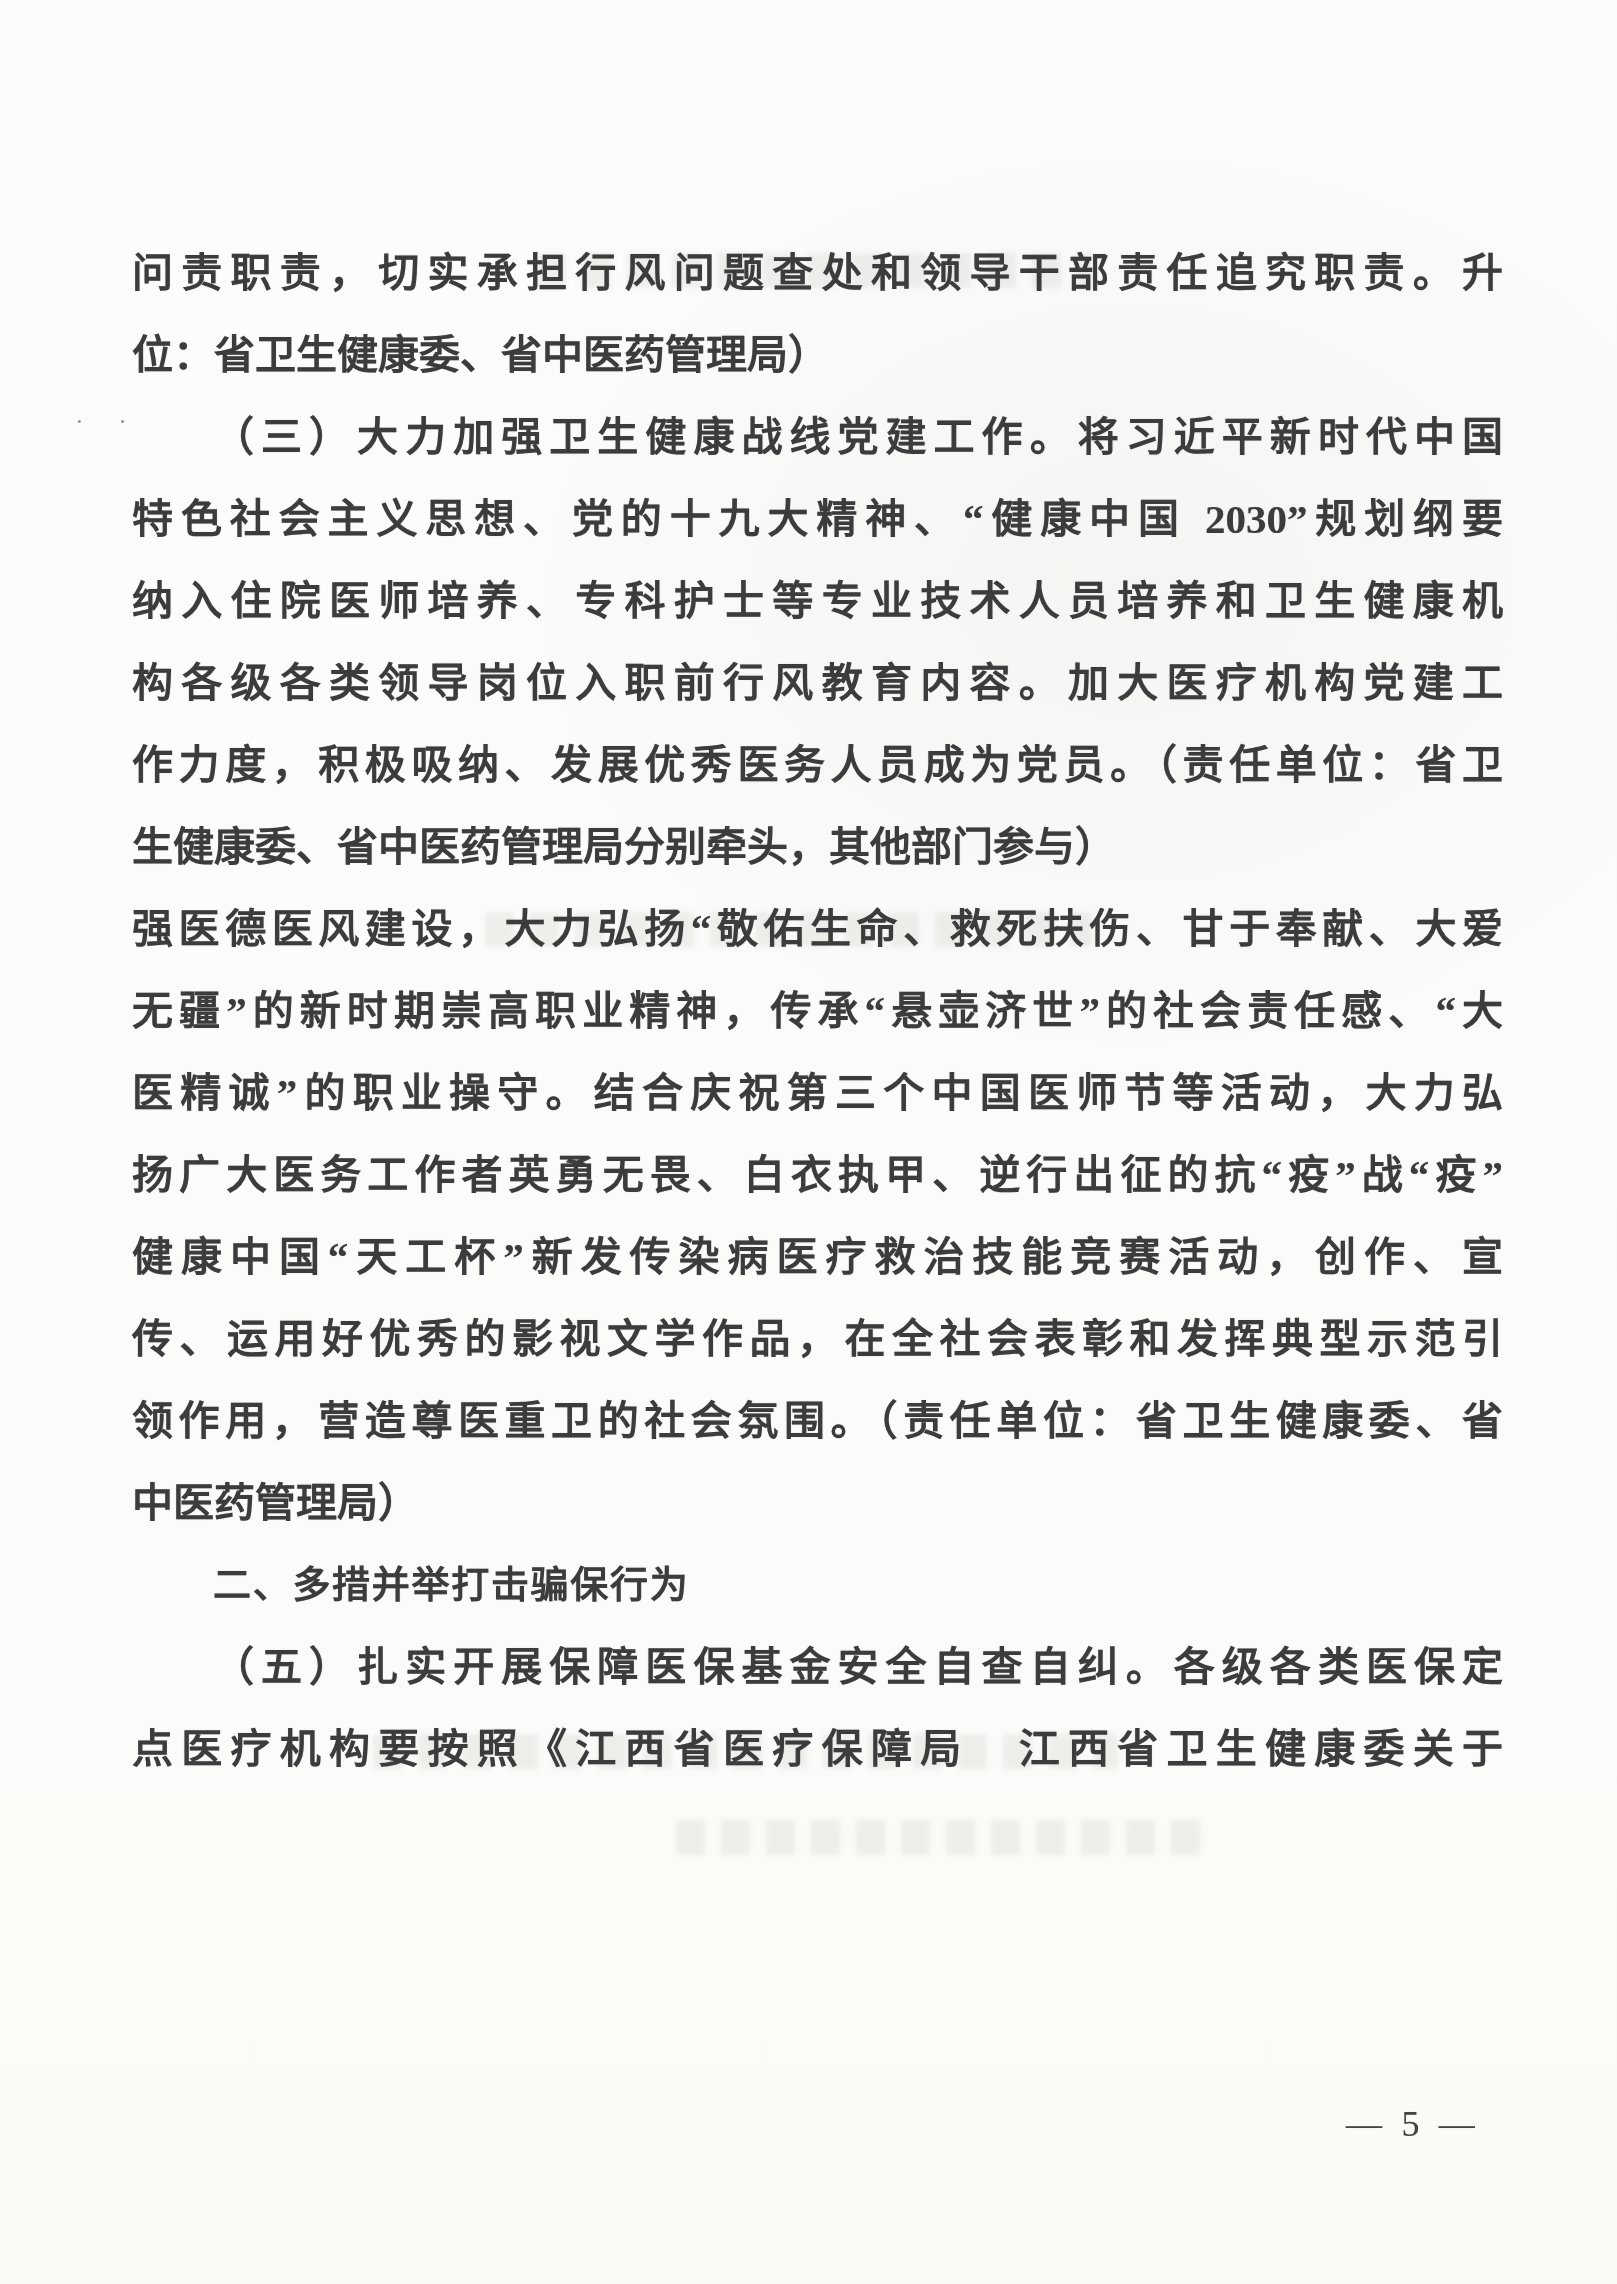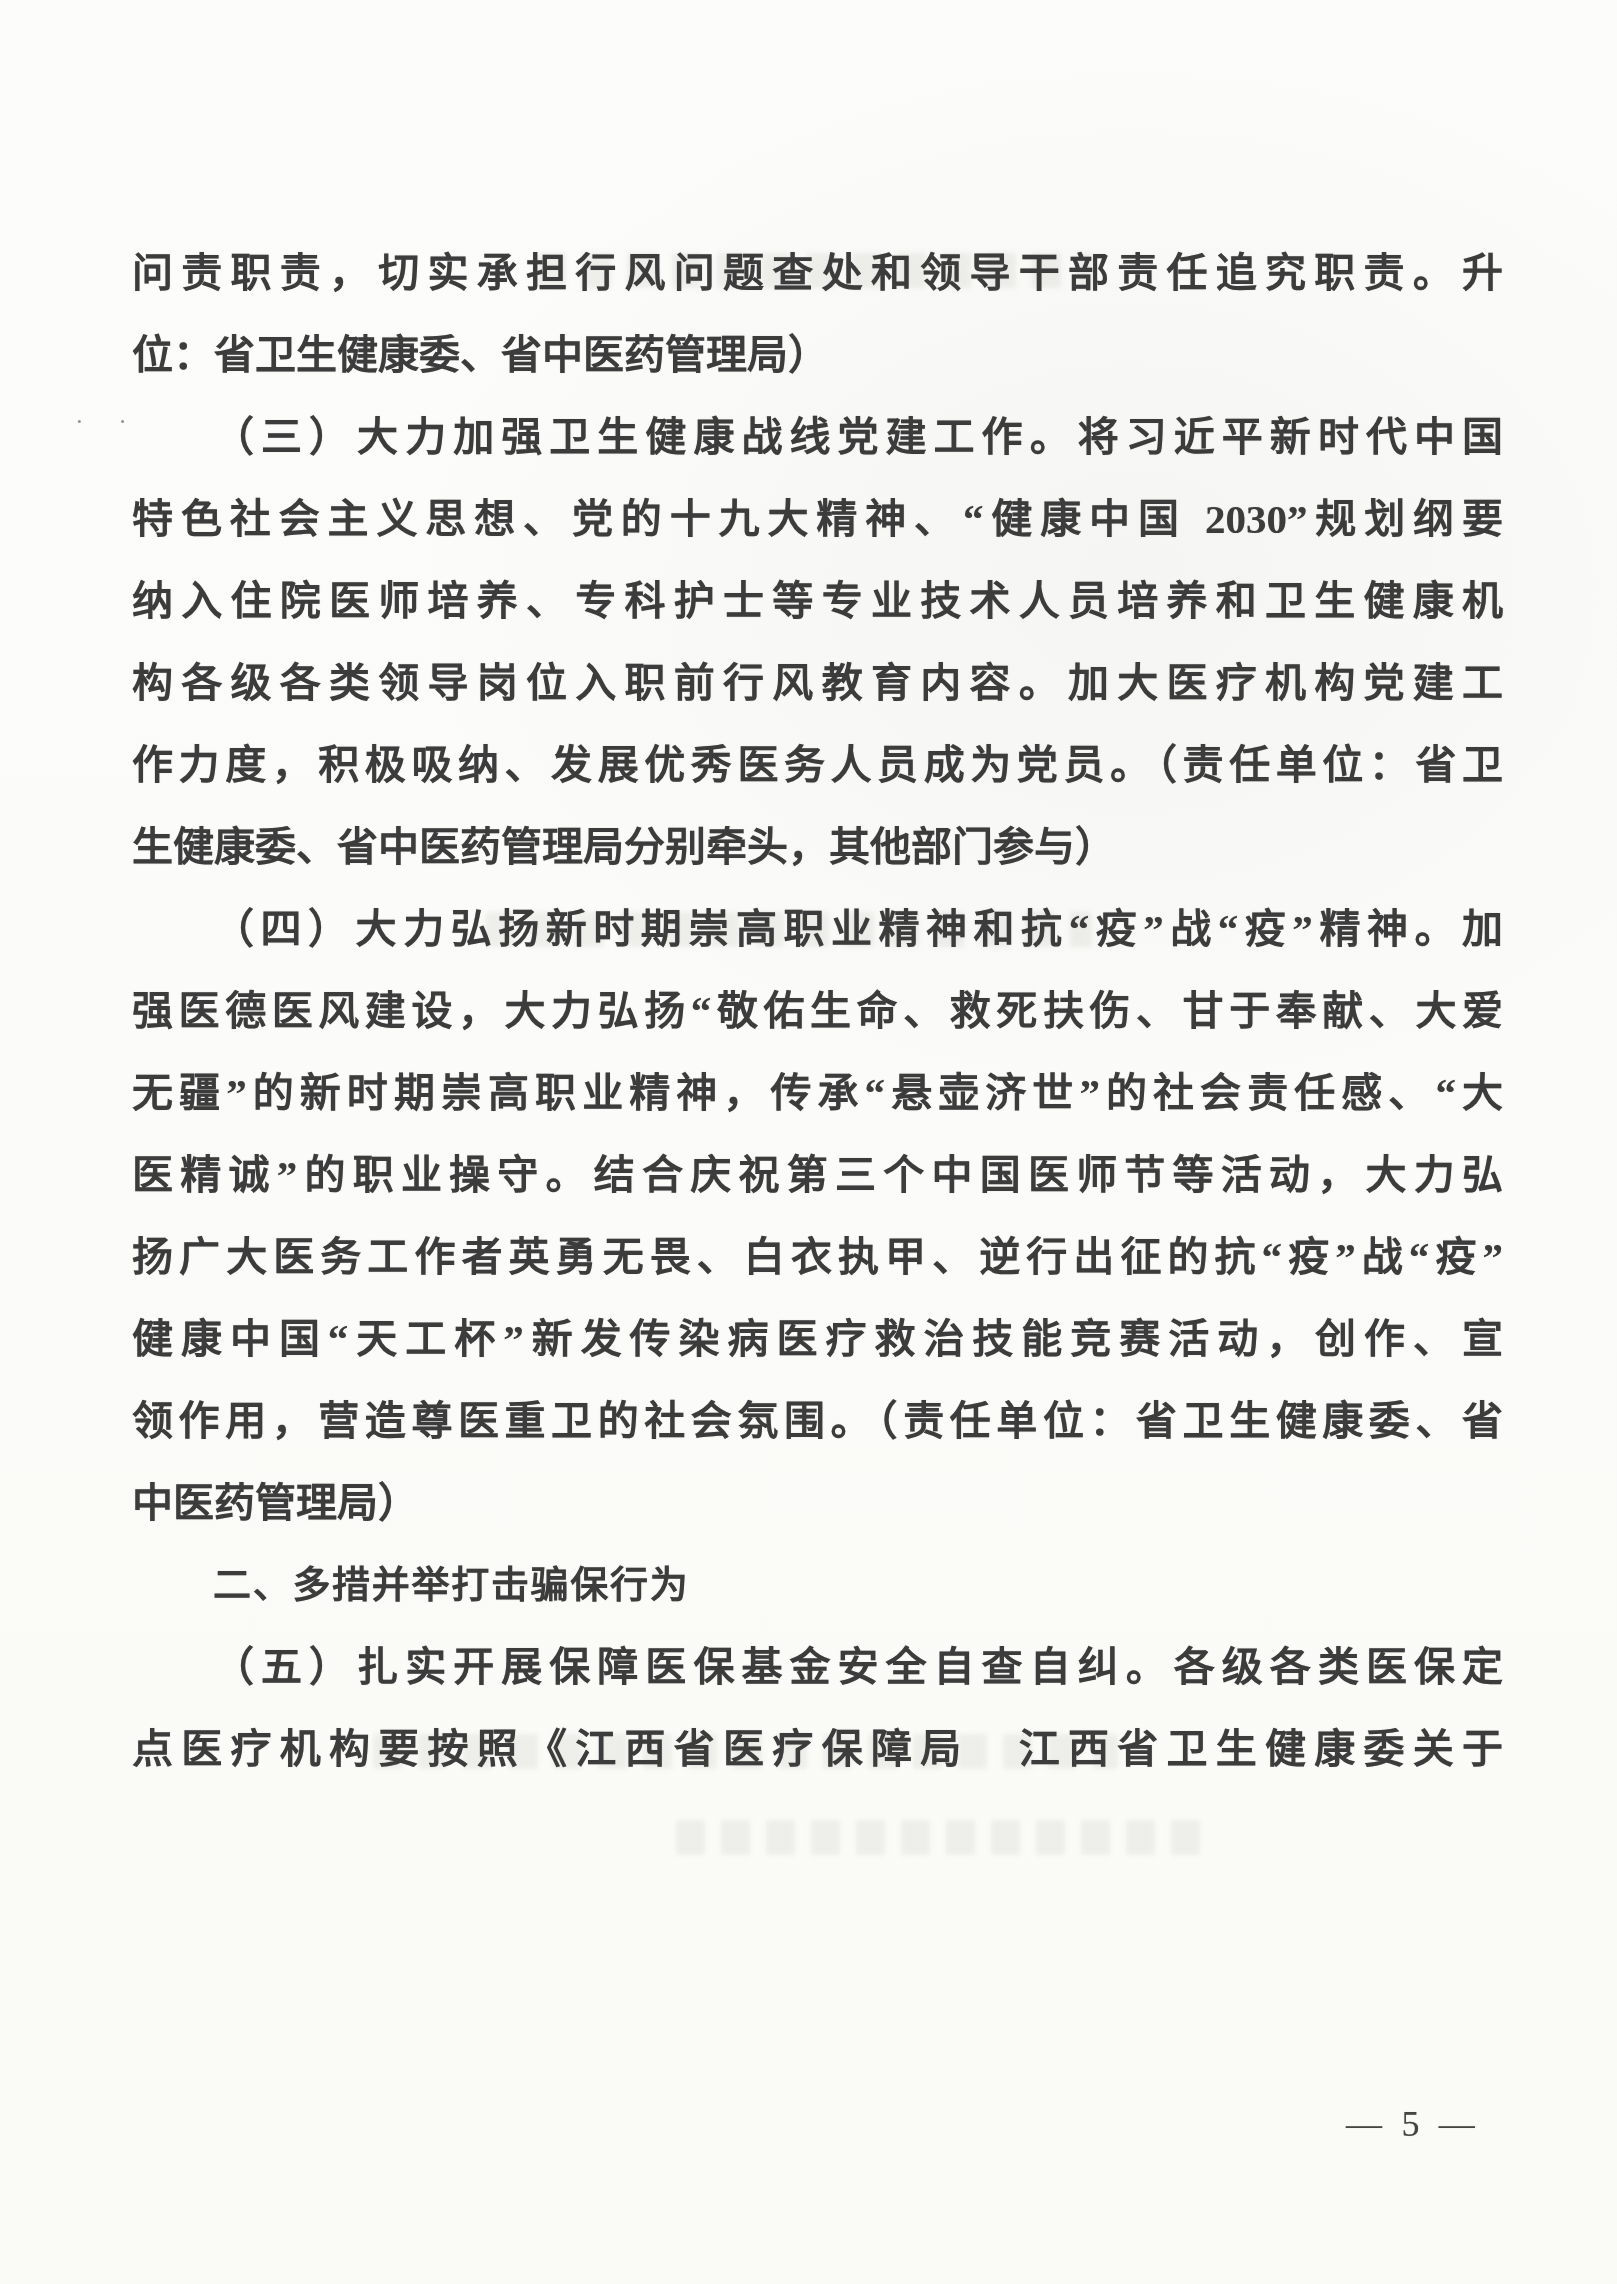--- a/index.html
+++ b/index.html
@@ -95,26 +95,26 @@
   <div class="text-block">
 
   <div class="line">问责职责，切实承担行风问题查处和领导干部责任追究职责。升</div>
       <div class="line para-end">位：省卫生健康委、省中医药管理局）</div>
       <div class="line indent">（三）大力加强卫生健康战线党建工作。将习近平新时代中国</div>
       <div class="line">特色社会主义思想、党的十九大精神、“健康中国 2030”规划纲要</div>
       <div class="line">纳入住院医师培养、专科护士等专业技术人员培养和卫生健康机</div>
       <div class="line">构各级各类领导岗位入职前行风教育内容。加大医疗机构党建工</div>
       <div class="line">作力度，积极吸纳、发展优秀医务人员成为党员。（责任单位：省卫</div>
       <div class="line para-end">生健康委、省中医药管理局分别牵头，其他部门参与）</div>
-      <div class="line indent">（四）大力弘扬新时期崇高职业精神和抗“疫”战“疫”精神。加</div>
       <div class="line">强医德医风建设，大力弘扬“敬佑生命、救死扶伤、甘于奉献、大爱</div>
       <div class="line">无疆”的新时期崇高职业精神，传承“悬壶济世”的社会责任感、“大</div>
       <div class="line">医精诚”的职业操守。结合庆祝第三个中国医师节等活动，大力弘</div>
       <div class="line">扬广大医务工作者英勇无畏、白衣执甲、逆行出征的抗“疫”战“疫”</div>
       <div class="line">健康中国“天工杯”新发传染病医疗救治技能竞赛活动，创作、宣</div>
+      <div class="line">传、运用好优秀的影视文学作品，在全社会表彰和发挥典型示范引</div>
       <div class="line">领作用，营造尊医重卫的社会氛围。（责任单位：省卫生健康委、省</div>
       <div class="line para-end">中医药管理局）</div>
       <div class="line indent bold para-end">二、多措并举打击骗保行为</div>
       <div class="line indent">（五）扎实开展保障医保基金安全自查自纠。各级各类医保定</div>
       <div class="line">点医疗机构要按照《江西省医疗保障局　江西省卫生健康委关于</div>
     </div>
 
   <div class="page-number">— 5 —</div>
 
 </div>

